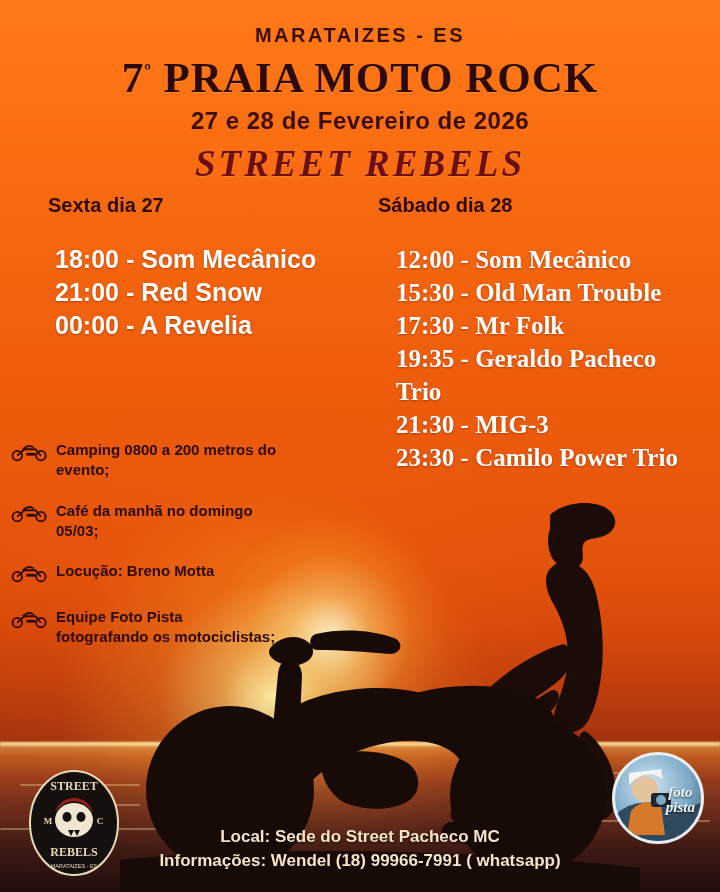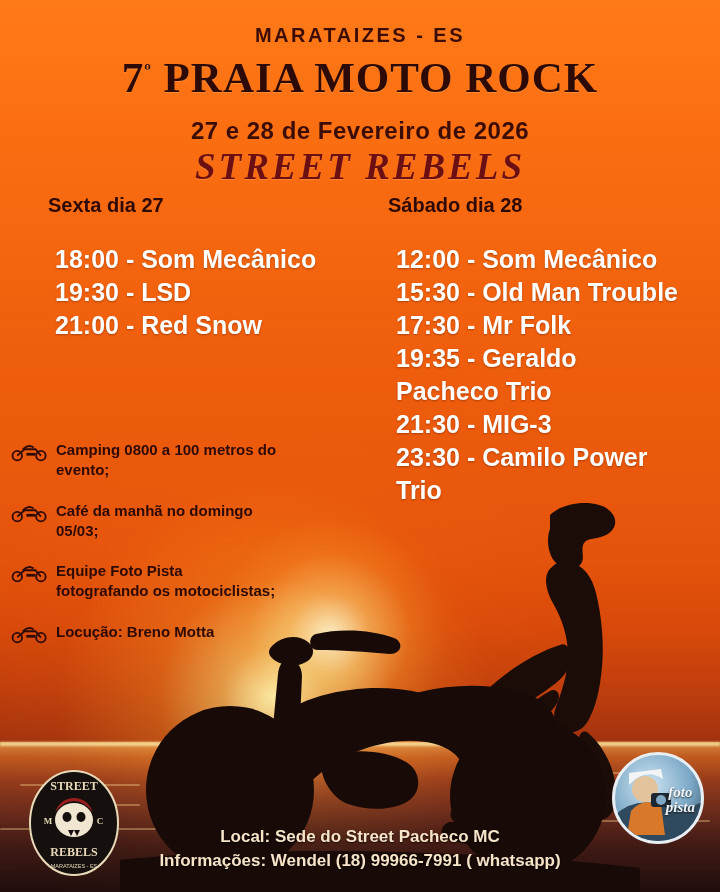--- a/index.html
+++ b/index.html
@@ -73,26 +73,27 @@
   #title {
     margin-top: 6px;
     font-family: "Liberation Serif", serif;
     font-size: 43px; font-weight: bold; letter-spacing: 1px;
     color: #2d0a05;
     text-shadow: 0 1px 0 rgba(255,190,120,0.35);
   }
   #title .ord { font-size: 43px; }
   #title .ord sup { font-size: 20px; vertical-align: super; }
   #dates {
-    margin-top: 15px;
+    margin-top: 5px;
     font-size: 24px; font-weight: bold; letter-spacing: 0.5px;
     color: #3b0d06;
     text-align: center;
   }
   #band {
+    margin-top: 7px;
     font-family: "Liberation Serif", serif;
     font-size: 37px; font-weight: bold; font-style: italic;
     letter-spacing: 3px;
     color: #6b0f12;
     text-shadow: 0 1px 1px rgba(255,180,120,0.35);
   }
 
   #columns {
     position:absolute; left: 48px; top: 194px; width: 660px;
     display: flex; gap: 30px;
@@ -102,22 +103,22 @@
     font-size: 20px; font-weight: bold; color: #2d0a05;
     margin-bottom: 26px;
   }
   .col-list { padding-left: 7px; }
   .col-list li {
     list-style: none;
     font-size: 25px; font-weight: bold; color: #ffffff;
     line-height: 1.32;
     text-shadow: 0 1px 2px rgba(90,30,0,0.45);
   }
-  #col-right .col-head { margin-left: 10px; }
-  #col-right .col-list { padding-left: 18px; }
+  #col-right .col-head { }
+  #col-right .col-list { padding-left: 18px; font-family: Liberation Serif, serif; }
 
   #notes {
     position:absolute; left: 10px; top: 440px; width: 268px;
   }
   .note { display: flex; align-items: flex-start; margin-bottom: 20px; }
   .note-icon { width: 46px; flex: 0 0 46px; padding-top: 2px; }
   .note-text {
     font-size: 15px; font-weight: bold; color: #2d0a05; line-height: 1.35;
   }
 
@@ -208,22 +209,22 @@
     </div>
     <div id="dates">27 e 28 de Fevereiro de 2026</div>
     <div id="band">STREET REBELS</div>
   </div>
 
   <div id="columns">
     <div class="col" id="col-left">
       <div class="col-head">Sexta dia 27</div>
       <ul class="col-list">
         <li>18:00 - Som Mecânico</li>
-        <li>19:30 - LSD</li>
         <li>21:00 - Red Snow</li>
+        <li>00:00 - A Revelia</li>
       </ul>
     </div>
     <div class="col" id="col-right">
       <div class="col-head">Sábado dia 28</div>
       <ul class="col-list">
         <li>12:00 - Som Mecânico</li>
         <li>15:30 - Old Man Trouble</li>
         <li>17:30 - Mr Folk</li>
         <li>19:35 - Geraldo Pacheco Trio</li>
         <li>21:30 - MIG-3</li>
@@ -238,21 +239,21 @@
         <svg viewBox="0 0 44 22" width="40" height="20">
             <g fill="#2d0a05">
               <circle cx="8" cy="15" r="5.2" fill="none" stroke="#2d0a05" stroke-width="2"></circle>
               <circle cx="34" cy="15" r="5.2" fill="none" stroke="#2d0a05" stroke-width="2"></circle>
               <path d="M8 15 L16 8 L28 8 L34 15" fill="none" stroke="#2d0a05" stroke-width="2"></path>
               <path d="M14 8 q6 -6 12 -2" fill="none" stroke="#2d0a05" stroke-width="2"></path>
               <path d="M18 12 h10 v3 h-10 z"></path>
             </g>
           </svg>
       </span>
-      <span class="note-text">Camping 0800 a 100 metros do evento;</span>
+      <span class="note-text">Camping 0800 a 200 metros do evento;</span>
     </div>
     <div class="note">
       <span class="note-icon">
         <svg viewBox="0 0 44 22" width="40" height="20">
             <g fill="#2d0a05">
               <circle cx="8" cy="15" r="5.2" fill="none" stroke="#2d0a05" stroke-width="2"></circle>
               <circle cx="34" cy="15" r="5.2" fill="none" stroke="#2d0a05" stroke-width="2"></circle>
               <path d="M8 15 L16 8 L28 8 L34 15" fill="none" stroke="#2d0a05" stroke-width="2"></path>
               <path d="M14 8 q6 -6 12 -2" fill="none" stroke="#2d0a05" stroke-width="2"></path>
               <path d="M18 12 h10 v3 h-10 z"></path>
@@ -266,35 +267,35 @@
         <svg viewBox="0 0 44 22" width="40" height="20">
             <g fill="#2d0a05">
               <circle cx="8" cy="15" r="5.2" fill="none" stroke="#2d0a05" stroke-width="2"></circle>
               <circle cx="34" cy="15" r="5.2" fill="none" stroke="#2d0a05" stroke-width="2"></circle>
               <path d="M8 15 L16 8 L28 8 L34 15" fill="none" stroke="#2d0a05" stroke-width="2"></path>
               <path d="M14 8 q6 -6 12 -2" fill="none" stroke="#2d0a05" stroke-width="2"></path>
               <path d="M18 12 h10 v3 h-10 z"></path>
             </g>
           </svg>
       </span>
-      <span class="note-text">Equipe Foto Pista fotografando os motociclistas;</span>
+      <span class="note-text">Locução: Breno Motta</span>
     </div>
     <div class="note">
       <span class="note-icon">
         <svg viewBox="0 0 44 22" width="40" height="20">
             <g fill="#2d0a05">
               <circle cx="8" cy="15" r="5.2" fill="none" stroke="#2d0a05" stroke-width="2"></circle>
               <circle cx="34" cy="15" r="5.2" fill="none" stroke="#2d0a05" stroke-width="2"></circle>
               <path d="M8 15 L16 8 L28 8 L34 15" fill="none" stroke="#2d0a05" stroke-width="2"></path>
               <path d="M14 8 q6 -6 12 -2" fill="none" stroke="#2d0a05" stroke-width="2"></path>
               <path d="M18 12 h10 v3 h-10 z"></path>
             </g>
           </svg>
       </span>
-      <span class="note-text">Locução: Breno Motta</span>
+      <span class="note-text">Equipe Foto Pista fotografando os motociclistas;</span>
     </div>
   </div>
 
   <svg id="club-logo" viewBox="0 0 92 110">
     <ellipse cx="46" cy="55" rx="44" ry="52" fill="#15100e" stroke="#e8d9b8" stroke-width="2"></ellipse>
     <text x="46" y="22" text-anchor="middle" font-family="Liberation Serif, serif" font-size="12" font-weight="bold" fill="#e8d9b8">STREET</text>
     <g>
       <ellipse cx="46" cy="52" rx="19" ry="17" fill="#f0e6d2"></ellipse>
       <ellipse cx="39" cy="49" rx="4.5" ry="5" fill="#15100e"></ellipse>
       <ellipse cx="53" cy="49" rx="4.5" ry="5" fill="#15100e"></ellipse>

